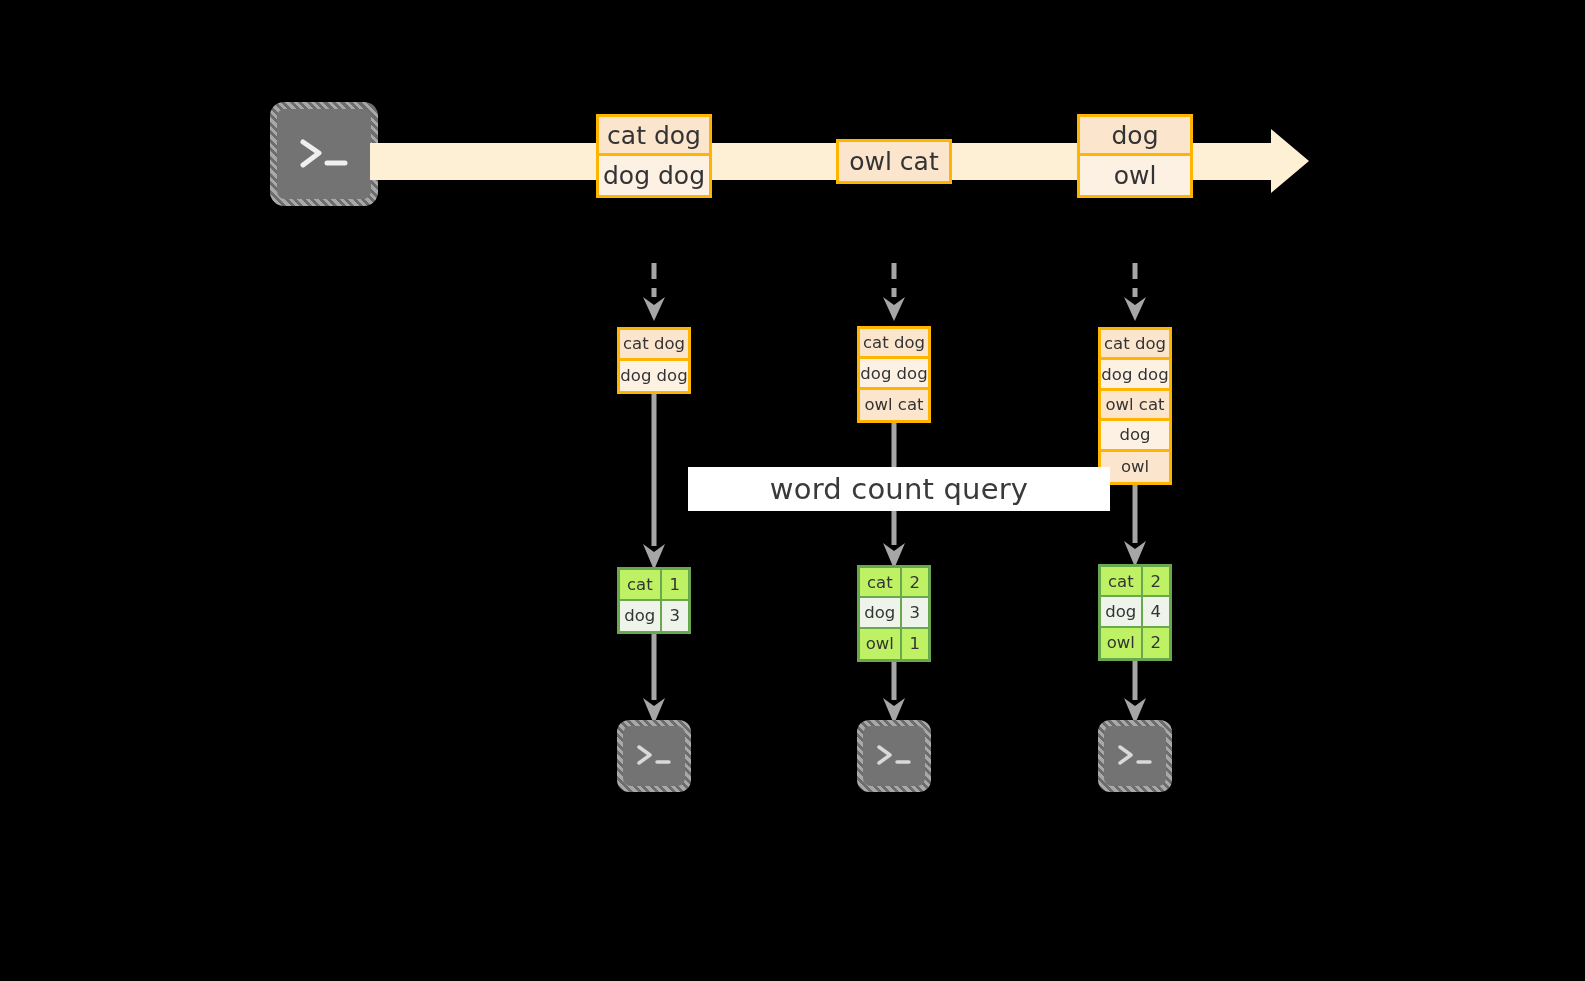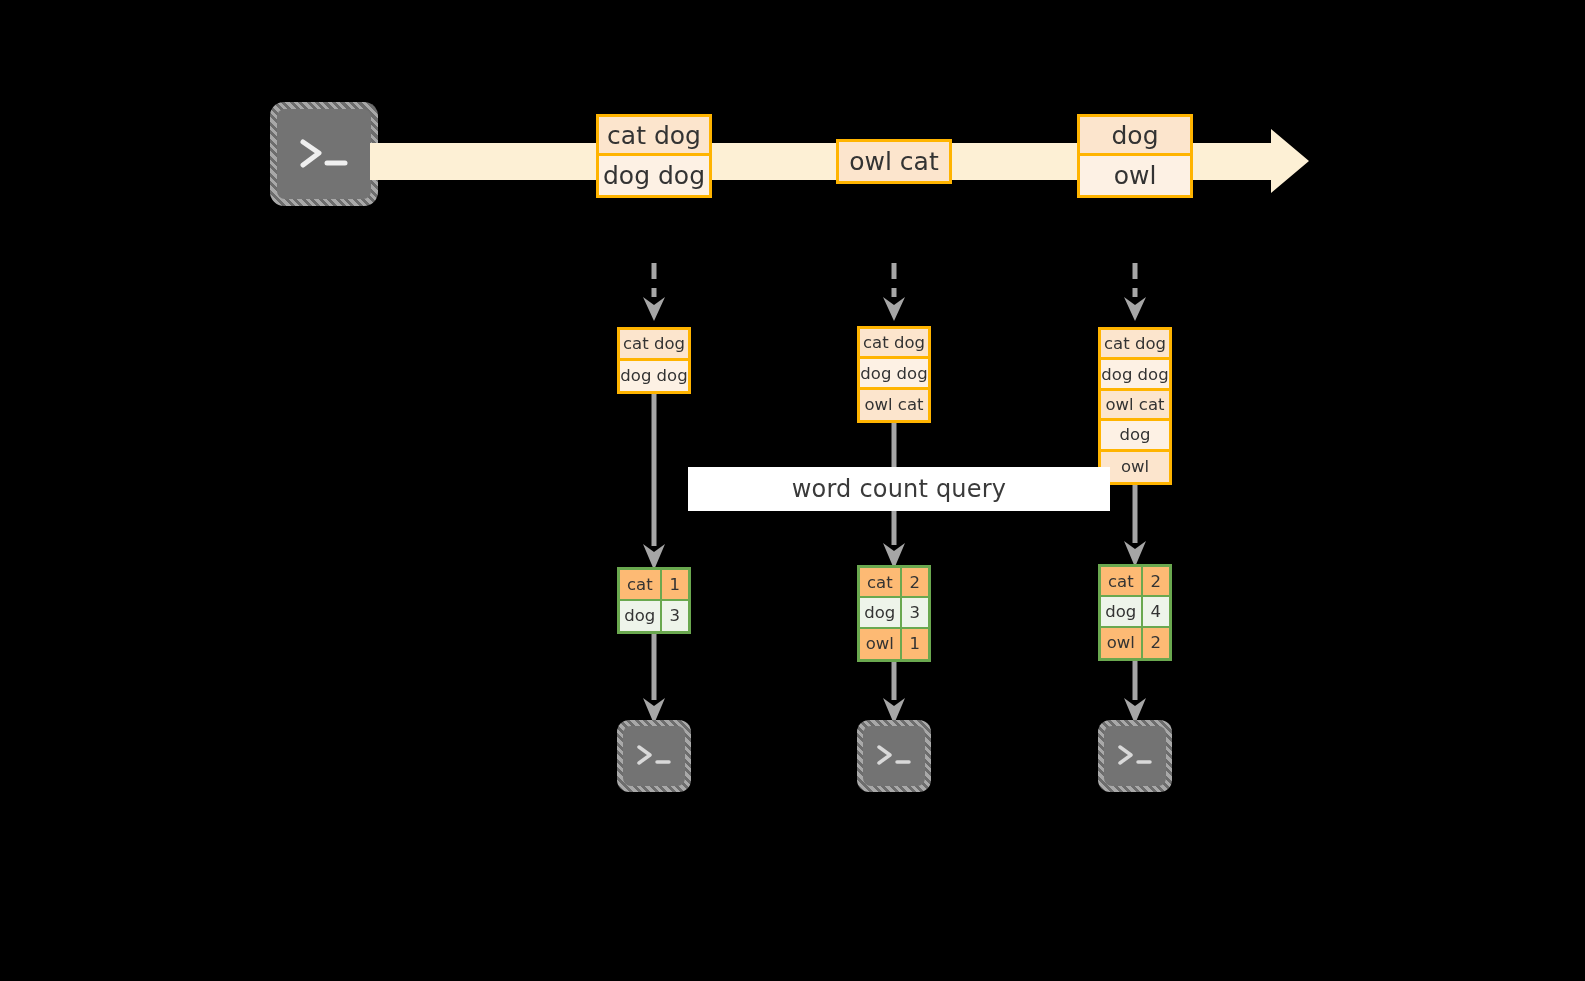--- a/index.html
+++ b/index.html
@@ -83,34 +83,34 @@
   }
   .gtab .grow:last-child { border-bottom: none; }
   .gtab .gcell {
     display: flex; align-items: center; justify-content: center;
     font-size: 16.5px; color: #333;
     border-right: 2px solid #6aa84f;
   }
   .gtab .gcell:last-child { border-right: none; }
   .gtab .gcell.w { width: 44px; }
   .gtab .gcell.c { width: 28px; }
-  .gtab .grow.dark  .gcell { background: #fdba74; }
+  .gtab .grow.dark  .gcell { background: #bef264; }
   .gtab .grow.light .gcell { background: #eef4ea; }
 
   
   .garrow { position: absolute; }
   .garrow svg { display: block; }
 
   
   .qlabel {
     position: absolute;
     background: #ffffff;
     display: flex; align-items: center; justify-content: center;
     color: #3a3a3a;
-    font-size: 24px;
+    font-size: 29px;
     letter-spacing: 0.2px;
   }
 </style>
 </head>
 <body>
 
 <div id="stage">
 
   <div class="term" style="left:270px; top:94px; width:108px; height:104px;">
     <div class="term-inner"></div>

